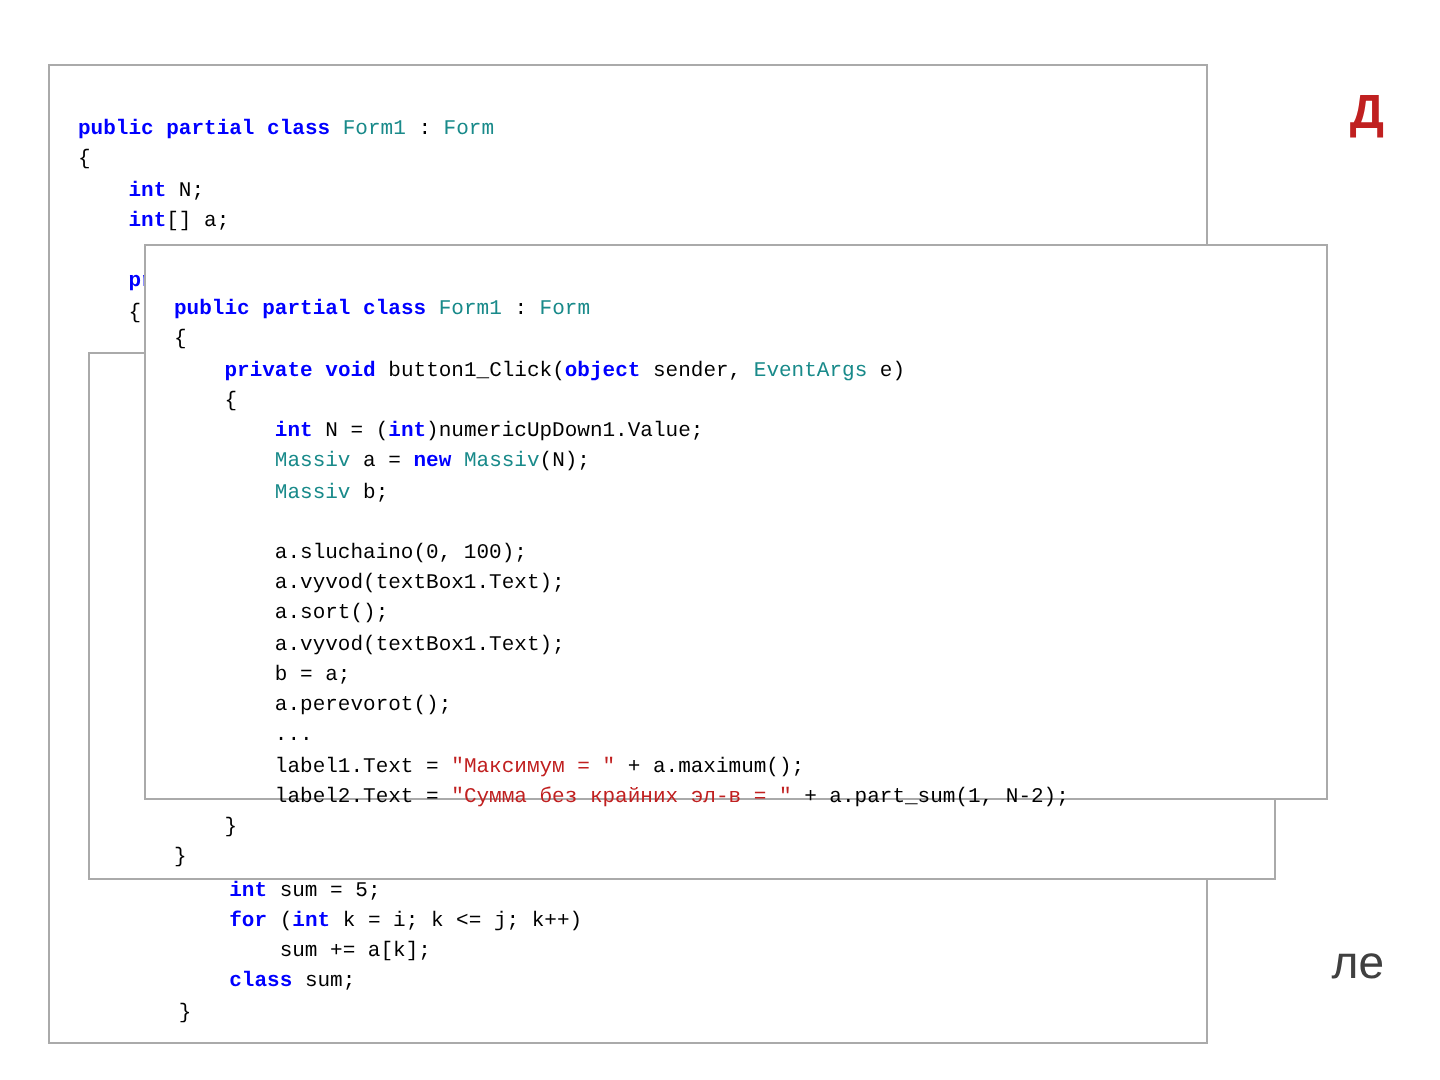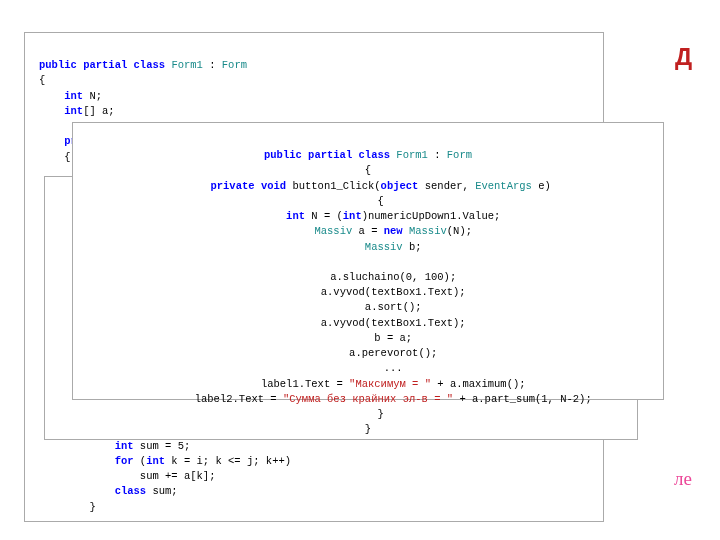--- a/index.html
+++ b/index.html
@@ -17,34 +17,34 @@
     position: absolute;
     right: 28px;
     color: #c02020;
     font-family: Arial, sans-serif;
     font-size: 24px;
     font-weight: bold;
   }
   .bg-blue-text {
     position: absolute;
     right: 28px;
-    color: #ec4899;
-    font-family: Liberation Serif, serif;
-    font-size: 19px;
+    color: #404040;
+    font-family: Liberation Sans, sans-serif;
+    font-size: 23px;
   }
   .codebox {
     position: absolute;
     background: #fff;
     border: 1px solid #aaa;
     padding: 10px 14px;
     white-space: pre;
   }
   .box1 { left: 24px;  top: 32px;  width: 580px; height: 490px; z-index: 1; }
   .box2 { left: 44px;  top: 176px; width: 594px; height: 264px; z-index: 2; }
-  .box3 { left: 72px;  top: 122px; width: 592px; height: 278px; z-index: 3; text-align: center; }
+  .box3 { left: 72px;  top: 122px; width: 592px; height: 278px; z-index: 3; }
 
   .kw  { color: #0000ff; font-weight: bold; }  
   .typ { color: #198a8a; }  
   .str { color: #c02020; }
 </style>
 </head>
 <body>
 
 <div class="bg-red-text" style="top:40px">Д</div>
 <div class="bg-blue-text" style="top:465px">ле</div>

